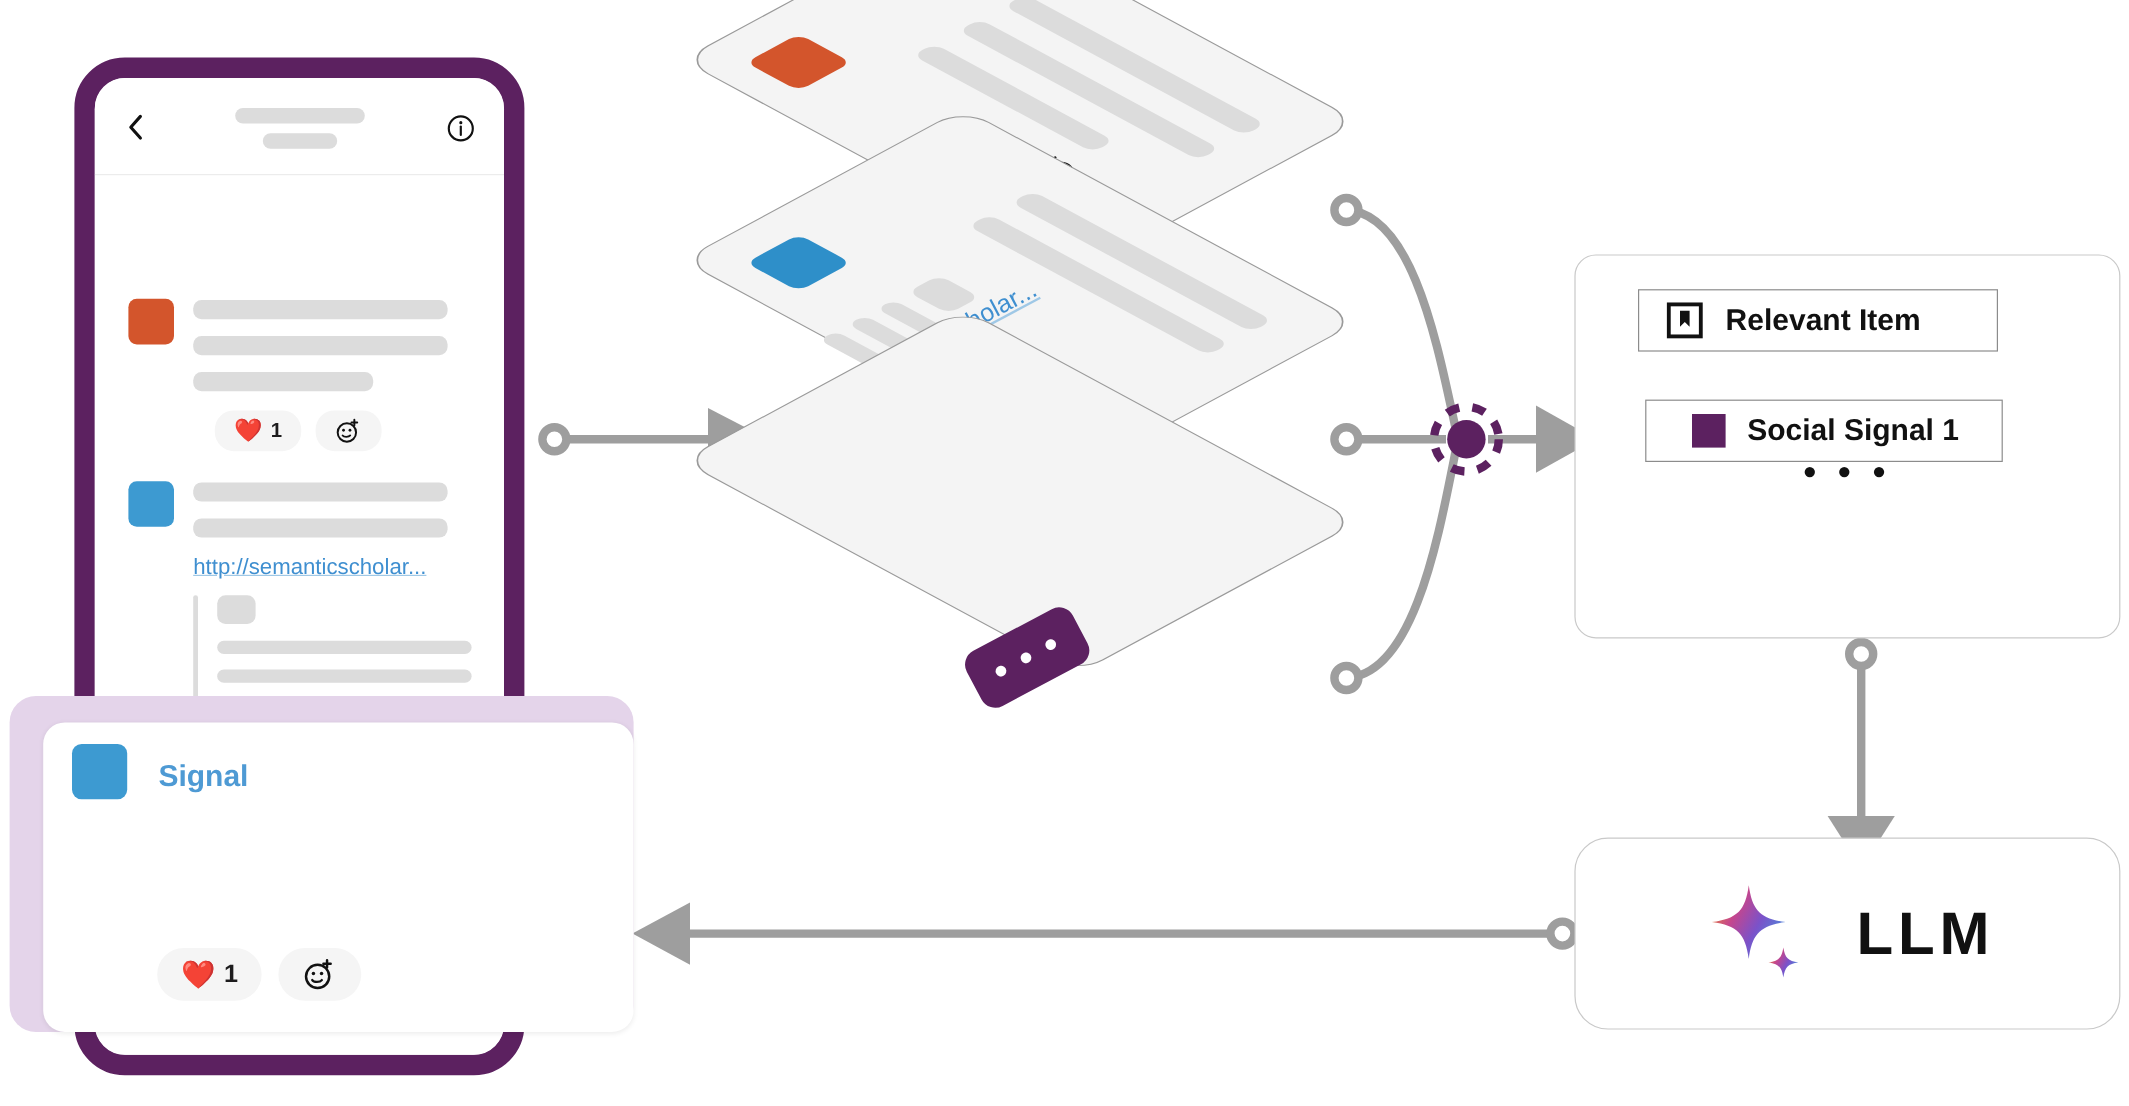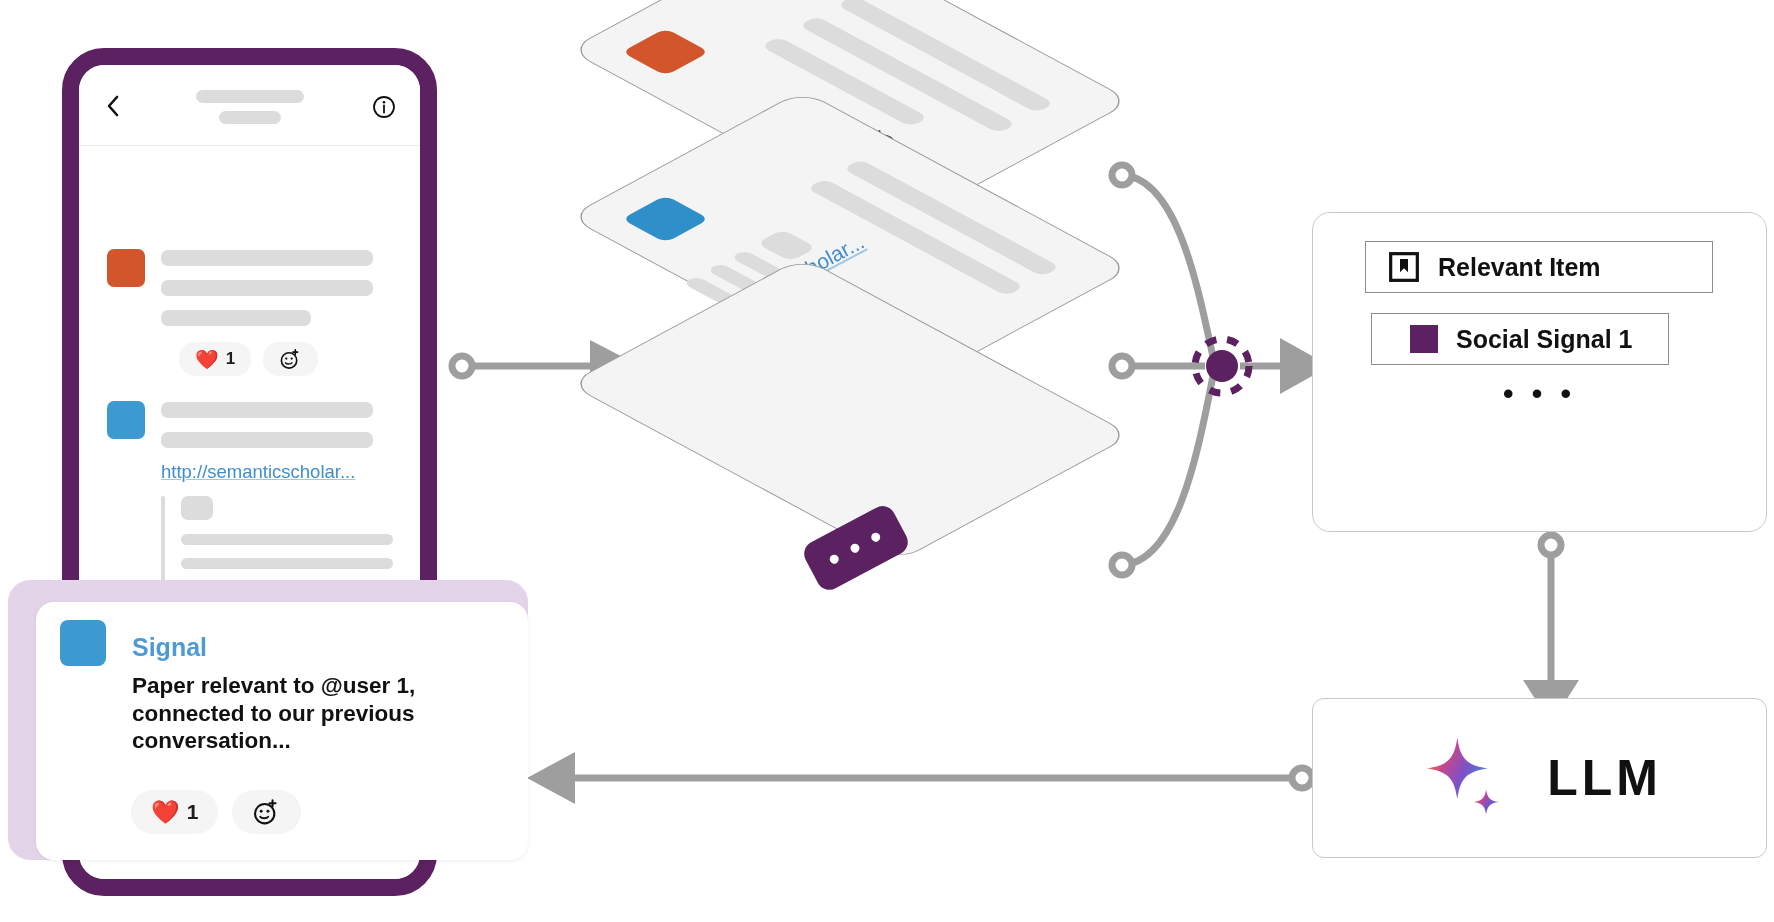--- a/index.html
+++ b/index.html
@@ -49,34 +49,34 @@
               color:#111;line-height:1.23;}
   #agent-reactions{position:absolute;left:131px;top:790px;display:flex;gap:14px;}
   #agent-reactions .chip{height:44px;border-radius:22px;padding:0 20px;}
   #agent-reactions .heart{font-size:23px;}
   #agent-reactions .cnt{font-size:21px;}
   #agent-reactions .smileyplus{width:29px;height:29px;}
 
   
   #signals-panel{position:absolute;left:1312px;top:212px;width:455px;height:320px;
                  border:1.6px solid #c9c9c9;border-radius:18px;background:#fff;box-sizing:border-box;}
-  .sig-row{position:absolute;left:52px;width:348px;height:52px;border:1.6px solid #8c8c8c;
+  .sig-row{position:absolute;left:52px;width:300px;height:52px;border:1.6px solid #8c8c8c;
            background:#fff;display:flex;align-items:center;gap:18px;padding-left:22px;box-sizing:border-box;}
   #row-relevant{top:28px;}
   .sig-row.signal{left:58px;width:298px;}
-  #row-sig1{top:100px;padding-left:38px;}
+  #row-sig1{top:120px;padding-left:38px;}
   #row-sig2{top:218px;}
   .sig-label{font-size:25px;font-weight:700;color:#111;white-space:nowrap;}
   .purple-sq{width:28px;height:28px;background:#5C2160;flex:none;}
   #ellipsis{position:absolute;left:0;right:0;top:164px;text-align:center;font-size:30px;
             letter-spacing:5px;color:#111;font-weight:700;}
   #bookmark-icon{width:32px;height:32px;flex:none;}
 
   #llm-panel{position:absolute;left:1312px;top:698px;width:455px;height:160px;
-             border:1.6px solid #c9c9c9;border-radius:12px;background:#fff;box-sizing:border-box;
+             border:1.6px solid #c9c9c9;border-radius:28px;background:#fff;box-sizing:border-box;
              display:flex;align-items:center;justify-content:center;gap:34px;}
   #llm-label{font-size:50px;font-weight:700;letter-spacing:4px;color:#111;}
 
   
   #iso{position:absolute;left:560px;top:0px;width:560px;height:720px;}
   .iso-card{position:absolute;width:330px;height:235px;background:#f4f4f4;
             border:1.2px solid #9a9a9a;border-radius:22px;box-sizing:border-box;
             transform:matrix(1,0.54,-1,0.54,0,0);}
   .iso-sk{position:absolute;background:#dcdcdc;border-radius:8px;}
   .iso-av{position:absolute;width:44px;height:44px;border-radius:8px;}
@@ -229,21 +229,20 @@
         </div>
       </div>
 
     </div>
   </div>
 
   <div id="agent-wrap"></div>
   <div id="agent-card" style="left:36px;top:602px;"></div>
   <div id="agent-avatar"></div>
   <div id="agent-name">Signal</div>
-  <div id="agent-text">Paper relevant to @user 1, connected to our previous conversation...</div>
   <div id="agent-reactions">
     <div class="chip">
       <span class="heart">❤️</span>
       <span class="cnt">1</span>
     </div>
     <div class="chip">
       <svg class="smileyplus" viewBox="0 0 24 24">
         <circle cx="10.5" cy="13" r="8" fill="none" stroke="#111" stroke-width="1.7"></circle>
         <circle cx="7.6" cy="11" r="1.2" fill="#111"></circle>
           <circle cx="13.2" cy="11" r="1.2" fill="#111"></circle>

